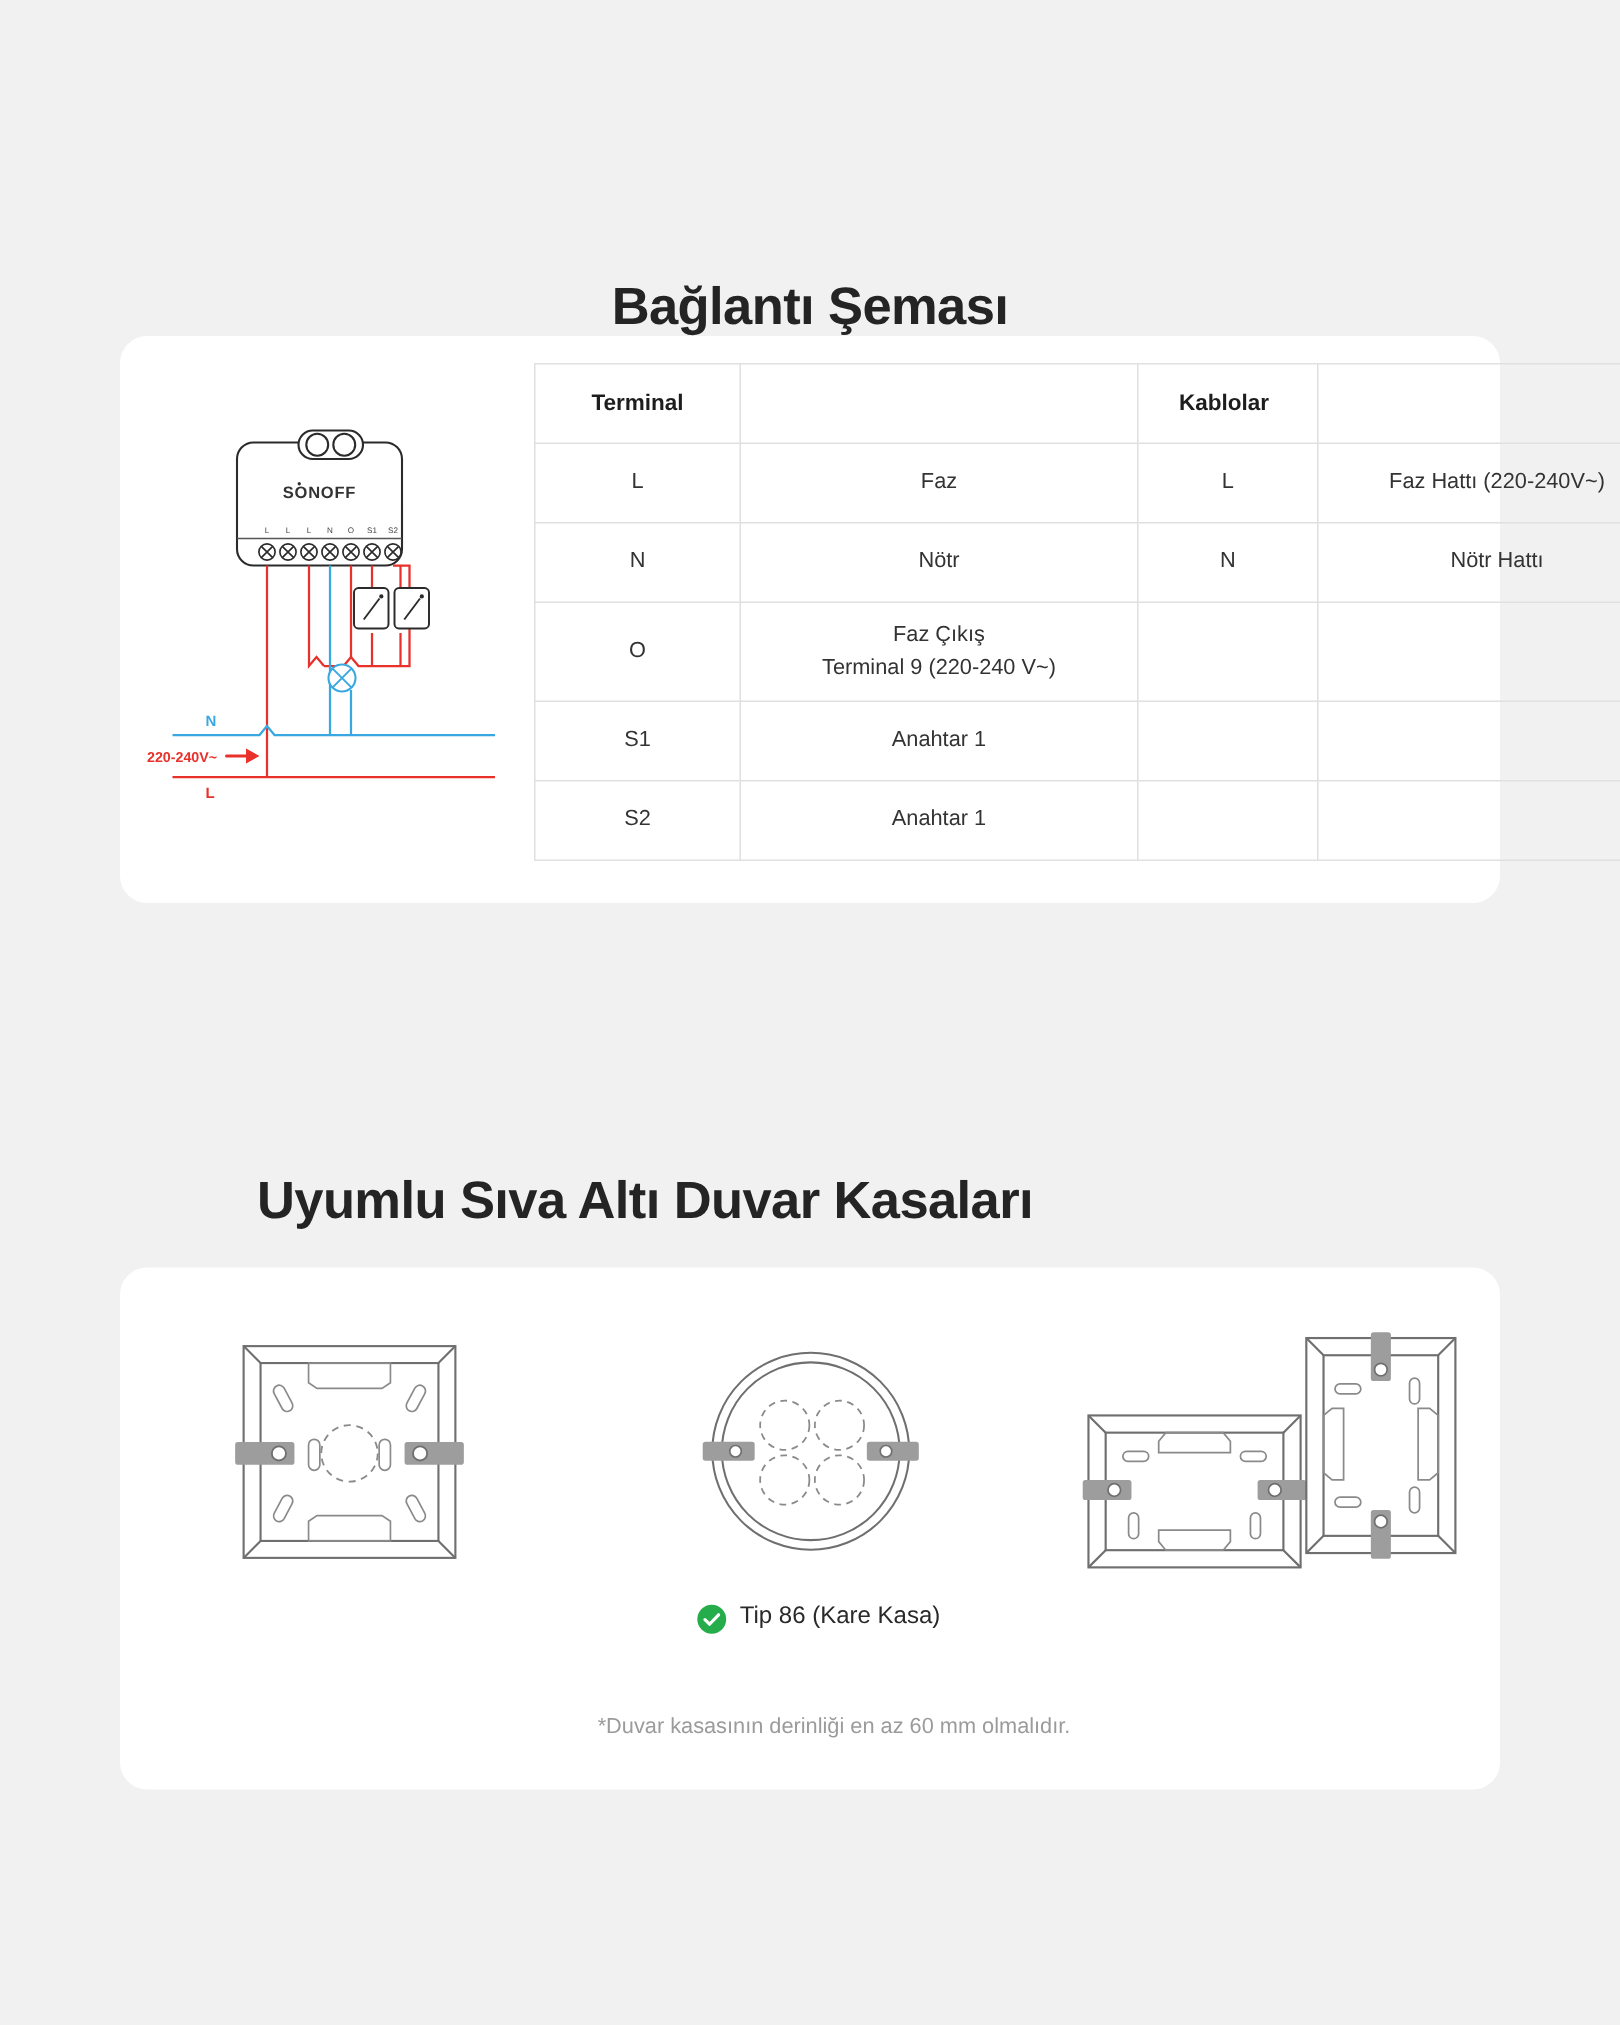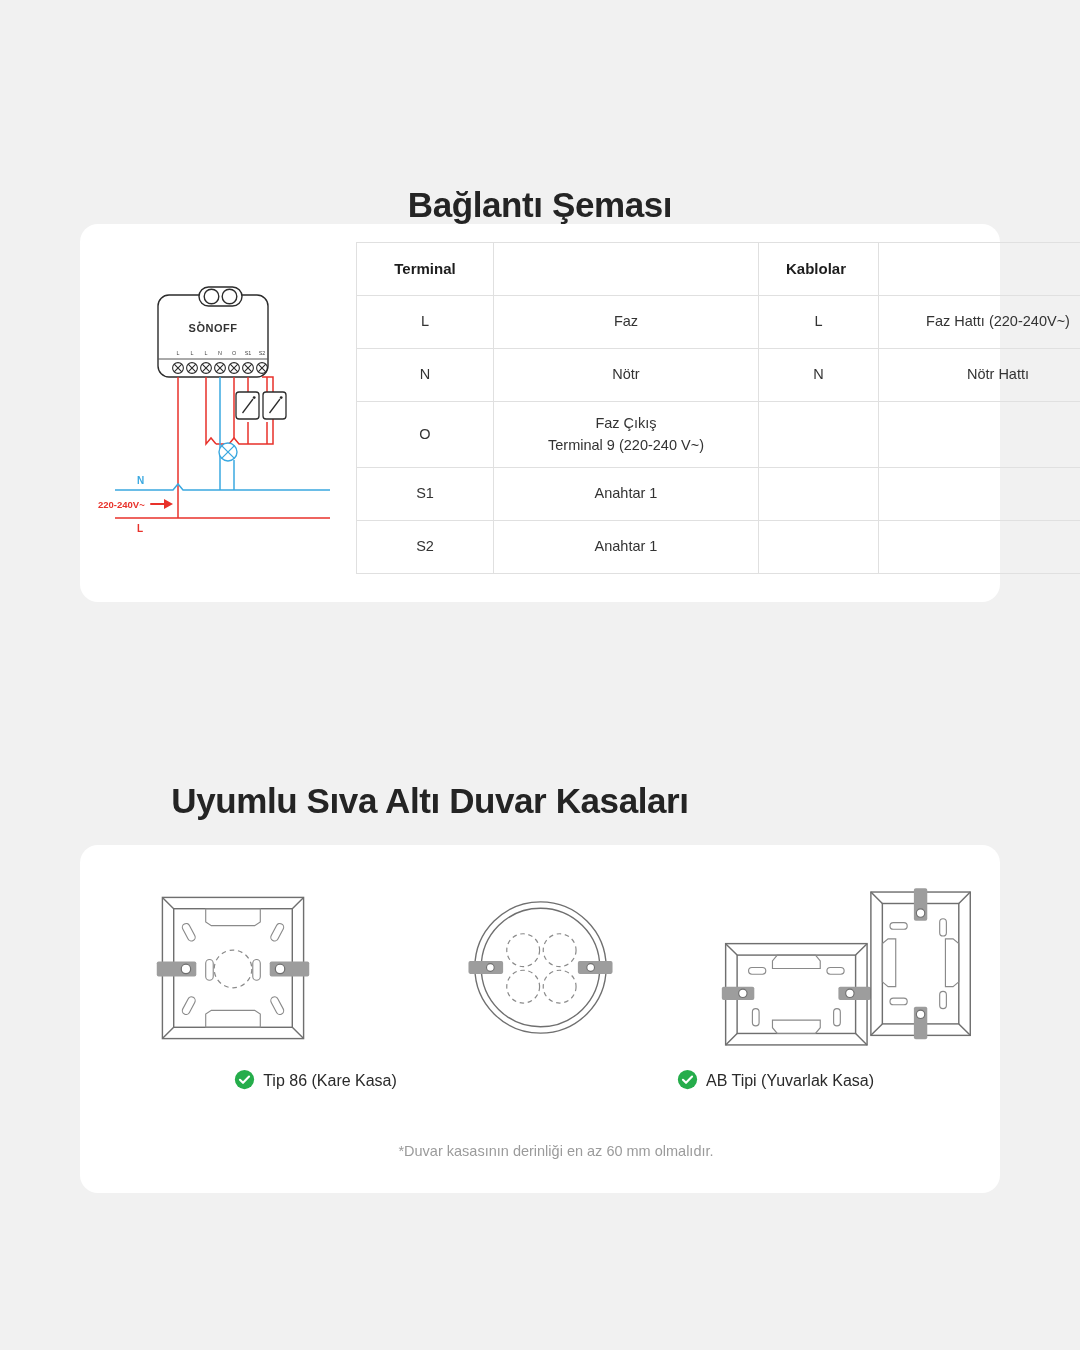--- a/index.html
+++ b/index.html
@@ -100,21 +100,21 @@
     left: 80px;
     top: 1062px;
     width: 920px;
     height: 34px;
     display: flex;
     align-items: center;
   }
   .label-cell {
     flex: 1 1 0;
     display: flex;
-    align-items: flex-end;
+    align-items: flex-start;
     justify-content: center;
     gap: 8px;
     margin-left: 11px;
   }
   .label-cell .txt {
     font-size: 16px;
     color: #2a2a2a;
     white-space: nowrap;
   }
   .check-icon { display: block; width: 21px; height: 21px; flex: none; }
@@ -390,22 +390,15 @@
 </div>
 
 <div class="label-row">
   <div class="label-cell">
     <svg class="check-icon" viewBox="0 0 24 24">
       <circle cx="12" cy="12" r="11" fill="#25ad4b"></circle>
       <path d="M6.8 12.3 L10.3 15.8 L17.2 8.6" fill="none" stroke="#ffffff" stroke-width="2.4" stroke-linecap="round" stroke-linejoin="round"></path>
     </svg>
     <span class="txt">Tip 86 (Kare Kasa)</span>
   </div>
-  <div class="label-cell">
-    <svg class="check-icon" viewBox="0 0 24 24">
-      <circle cx="12" cy="12" r="11" fill="#25ad4b"></circle>
-      <path d="M6.8 12.3 L10.3 15.8 L17.2 8.6" fill="none" stroke="#ffffff" stroke-width="2.4" stroke-linecap="round" stroke-linejoin="round"></path>
-    </svg>
-    <span class="txt">AB Tipi (Yuvarlak Kasa)</span>
-  </div>
 </div>
 
 <div id="wallbox-note">*Duvar kasasının derinliği en az 60 mm olmalıdır.</div>
 
 </body></html>

